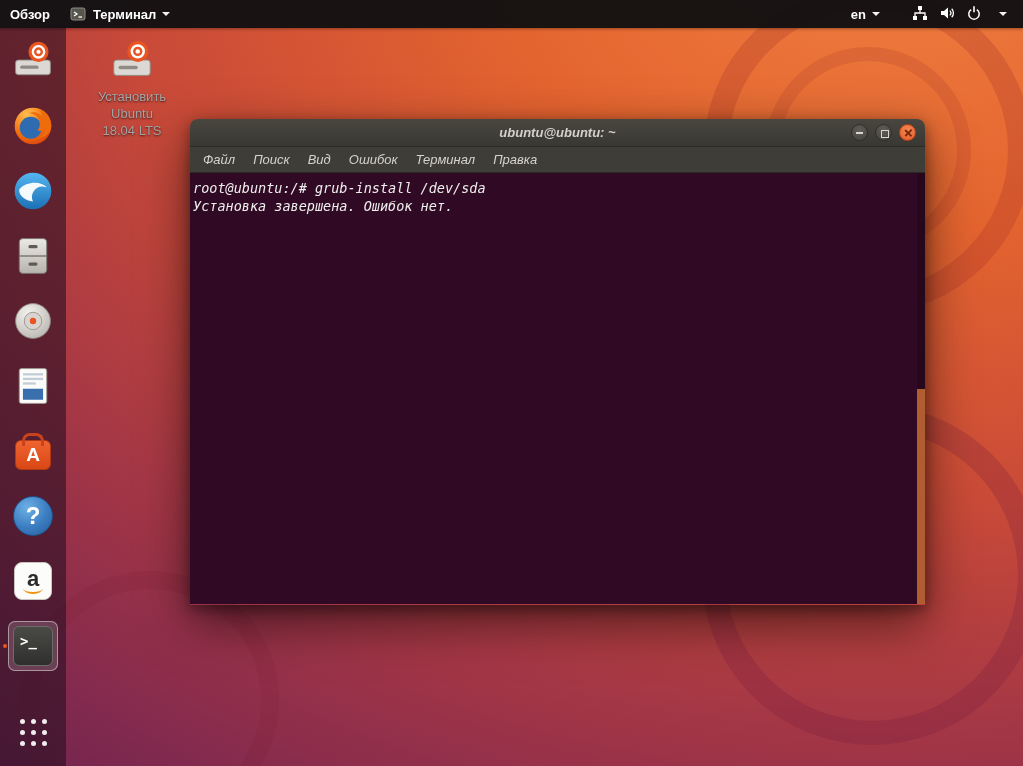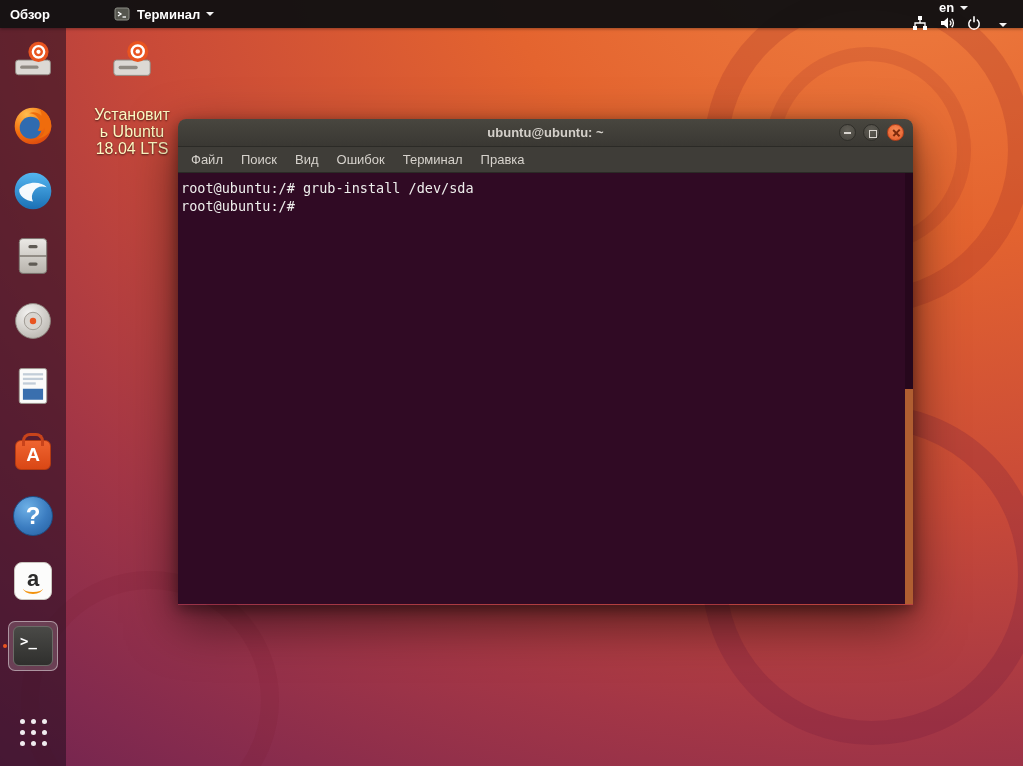--- a/index.html
+++ b/index.html
@@ -9,24 +9,24 @@
   
   #wallpaper { position:absolute; inset:0;
     background: radial-gradient(145% 150% at 88% -12%,
       #f08142 0%, #e4642f 28%, #c94a38 52%, #a33646 72%, #832a4e 88%, #692250 100%); }
   #wallpaper svg { position:absolute; inset:0; }
 
   
   #topbar { position:absolute; left:0; top:0; right:0; height:28px;
     background:rgba(18,17,18,0.97); color:#fff; display:flex; align-items:center;
     font-size:13px; font-weight:700; z-index:50; box-shadow:0 1px 3px rgba(0,0,0,0.35); }
-  .tb-left { display:flex; align-items:center; height:100%;gap:44px; }
+  .tb-left { display:flex; align-items:center; height:100%; }
   .tb-item { display:flex; align-items:center; height:100%; padding:0 10px; cursor:default; }
   .tb-center { position:absolute; left:50%; transform:translateX(-50%); display:flex; align-items:center; height:100%; padding:0 10px; }
-  .tb-right { margin-left:auto; display:flex; align-items:center; height:100%; padding-right:6px;flex-direction:column; }
+  .tb-right { margin-left:auto; display:flex; align-items:center; height:100%; padding-right:6px; }
   .caret { width:0; height:0; border-left:4px solid transparent; border-right:4px solid transparent;
     border-top:4px solid #fff; display:inline-block; margin-left:6px; opacity:.95; }
   .appicon { display:inline-flex; margin-right:7px; }
   .sysgroup { display:flex; align-items:center; gap:11px; padding:0 10px 0 22px; height:100%; }
 
   
   #dock { position:absolute; left:0; top:28px; bottom:0; width:66px;
     background:rgba(43,16,36,0.62); display:flex; flex-direction:column; align-items:center;
     padding-top:8px; gap:15px; z-index:40; }
   .dock-item { width:50px; height:50px; border-radius:7px; display:flex; align-items:center;
@@ -54,27 +54,27 @@
     padding:5px 0 0 6px; }
   .art-terminal span { color:#fff; font-family:"DejaVu Sans Mono",monospace; font-weight:700; font-size:14px; }
   .show-apps { margin-top:auto; margin-bottom:12px; width:44px; height:44px; border-radius:8px;
     display:flex; align-items:center; justify-content:center; cursor:pointer; }
   .dots { display:grid; grid-template-columns:repeat(3,5px); grid-template-rows:repeat(3,5px); gap:6px; }
   .dots i { width:5px; height:5px; border-radius:50%; background:rgba(255,255,255,0.92); }
 
   
   #shortcut { position:absolute; left:94px; top:38px; width:76px; text-align:center; z-index:10; cursor:pointer; }
   #shortcut svg { width:46px; height:46px; }
-  #shortcut .sc-label { margin-top:18px; color:#fef9c3; font-size:16px; line-height:17px;
+  #shortcut .sc-label { margin-top:0; color:#a3a3a3; font-size:13px; line-height:17px;
     text-shadow:0 1px 2px rgba(0,0,0,0.65); word-wrap:break-word; overflow-wrap:break-word; }
 
   
-  #window { position:absolute; left:178px; top:119px; width:735px; height:486px;
+  #window { position:absolute; left:190px; top:119px; width:735px; height:486px;
     border-radius:8px 8px 0 0; overflow:hidden; z-index:30;
-    box-shadow:0 18px 50px rgba(0,0,0,0.55), 0 4px 14px rgba(0,0,0,0.4); }
+    box-shadow:0 18px 50px rgba(0,0,0,0.55), 0 4px 14px rgba(0,0,0,0.4);font-style:italic; }
   .titlebar { height:28px; background:linear-gradient(180deg,#48463f,#3a3833);
     border-bottom:1px solid #2b2a26; display:flex; align-items:center; position:relative; }
   .title { position:absolute; left:0; right:0; text-align:center; color:#d4d0ca;
     font-weight:700; font-size:13px; pointer-events:none; }
   .winbtns { margin-left:auto; display:flex; gap:7px; padding-right:9px; z-index:2; }
   .wbtn { width:17px; height:17px; border-radius:50%; position:relative;
     background:radial-gradient(circle at 50% 35%, #605d55, #44423c); border:1px solid #2f2e29; cursor:pointer; }
   .wbtn.min::before { content:""; position:absolute; left:4px; right:4px; top:7px; height:1.6px; background:#d8d4ce; }
   .wbtn.max::before { content:""; position:absolute; left:4.5px; top:4.5px; width:6px; height:6px; border:1.4px solid #d8d4ce; }
   .wbtn.close { background:radial-gradient(circle at 50% 35%, #f58a55, #e45b29); border-color:#b8411a; }
@@ -314,18 +314,18 @@
     <span class="menu-item">Файл</span>
     <span class="menu-item">Поиск</span>
     <span class="menu-item">Вид</span>
     <span class="menu-item">Ошибок</span>
     <span class="menu-item">Терминал</span>
     <span class="menu-item">Правка</span>
   </div>
 
   <div class="term">
     <div class="tline">root@ubuntu:/# grub-install /dev/sda</div>
-    <div class="tline">root@ubuntu:/#</div>
+    <div class="tline">Установка завершена. Ошибок нет.</div>
     <div class="scroll-track">
       <div class="scroll-thumb"></div>
     </div>
   </div>
 </div>
 
 </body></html>

